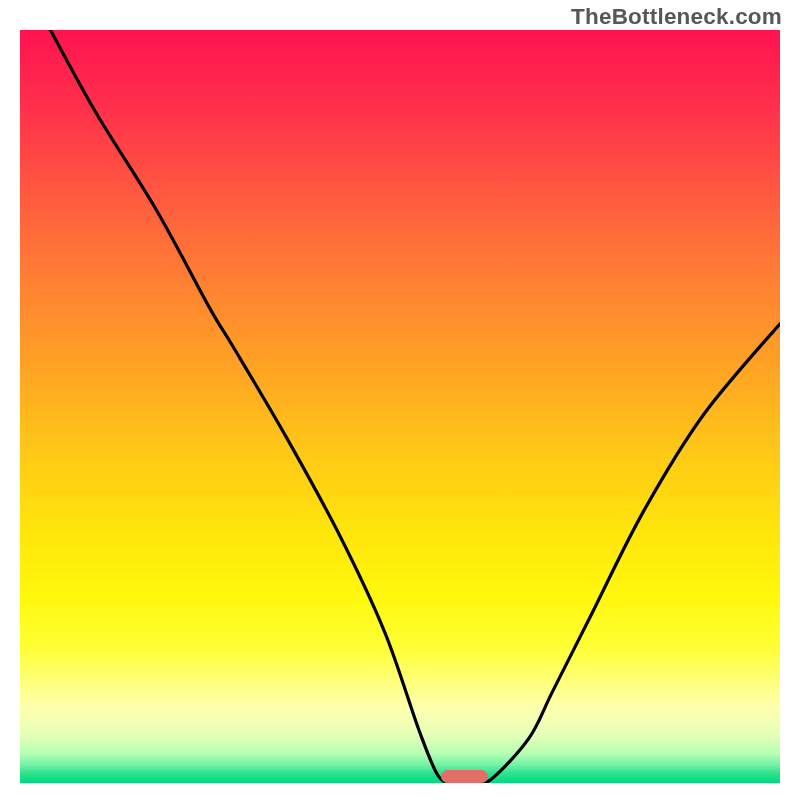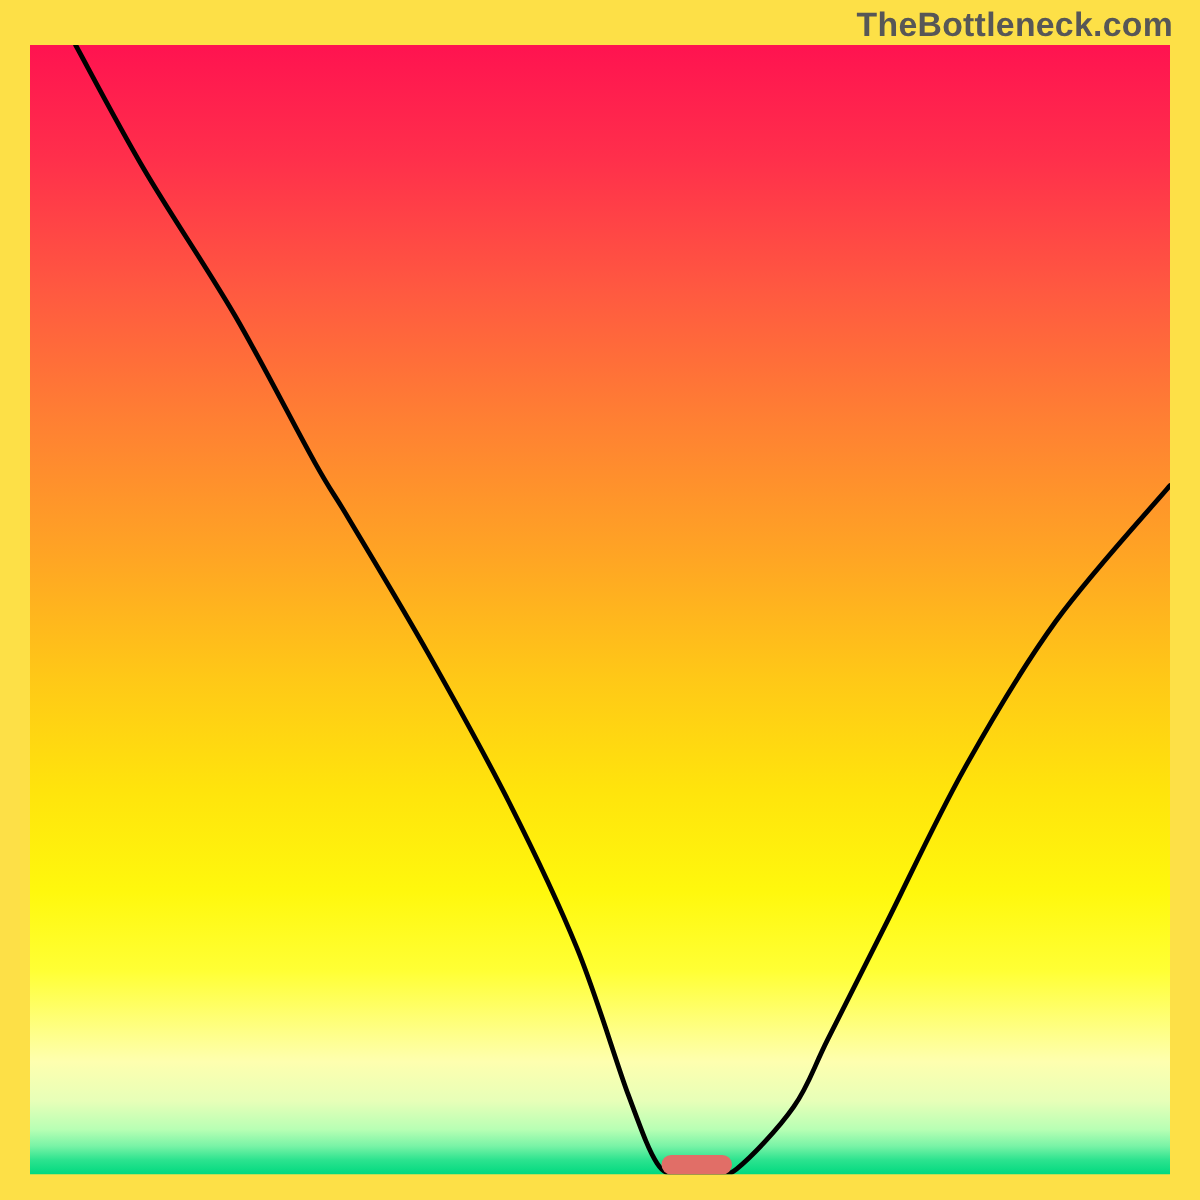--- a/index.html
+++ b/index.html
@@ -7,21 +7,21 @@
     padding: 0;
     width: 800px;
     height: 800px;
     background: #000;
     overflow: hidden;
   }
   .frame {
     position: relative;
     width: 800px;
     height: 800px;
-    background: #fde047;
+    background: #ffffff;
   }
   .watermark {
     position: absolute;
     top: 4px;
     right: 18px;
     font-family: Arial, Helvetica, sans-serif;
     font-size: 22.5px;
     font-weight: 600;
     color: #575757;
     letter-spacing: 0.2px;

